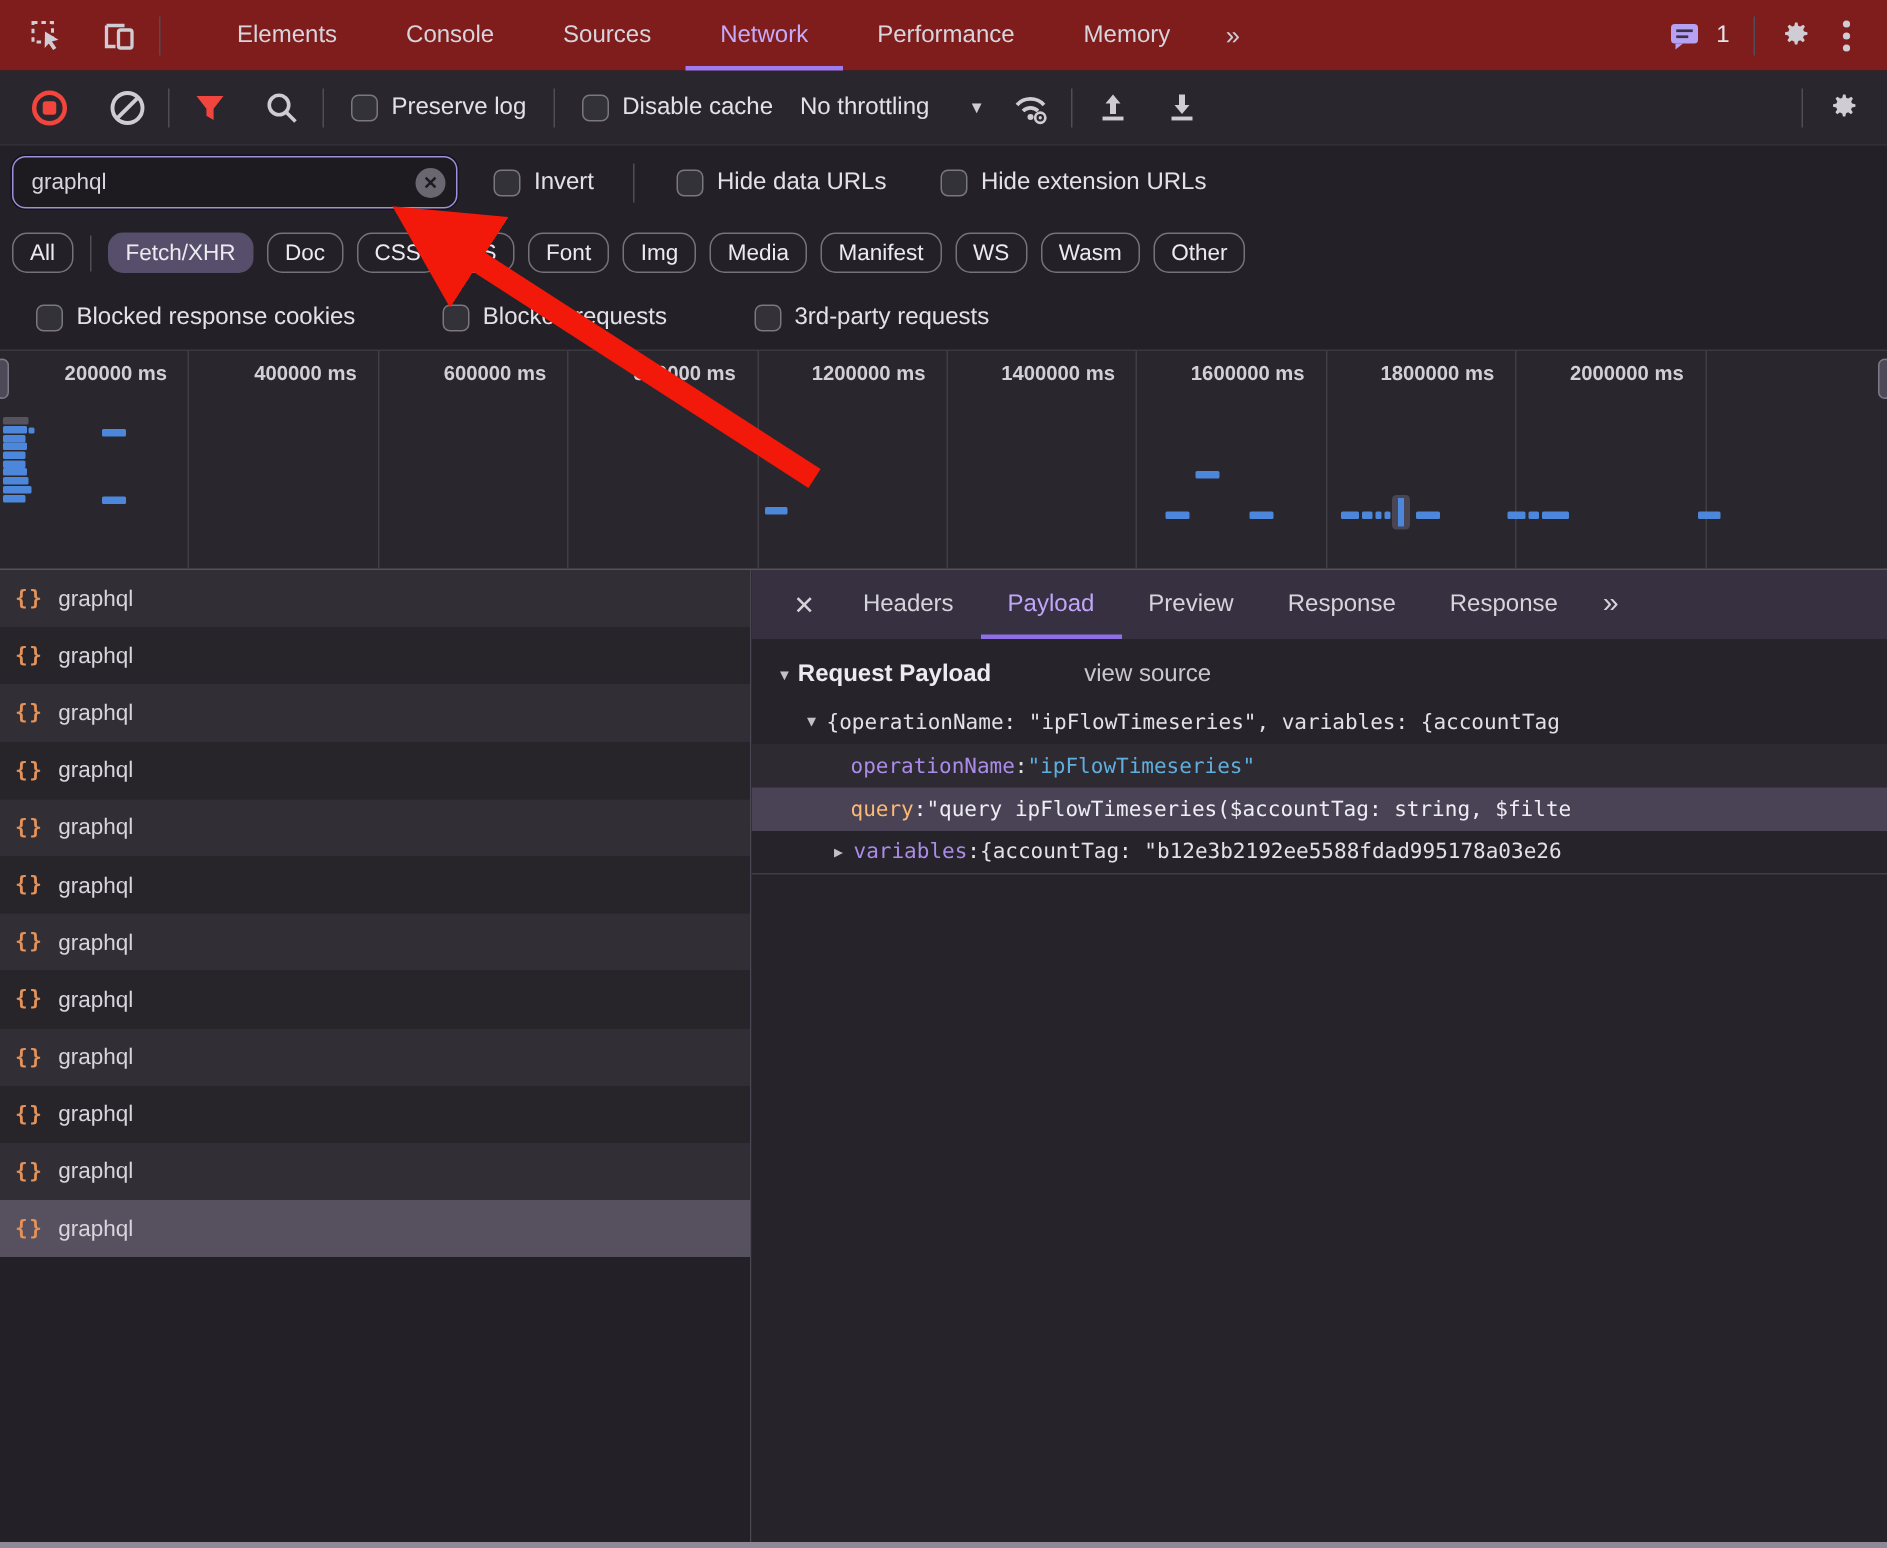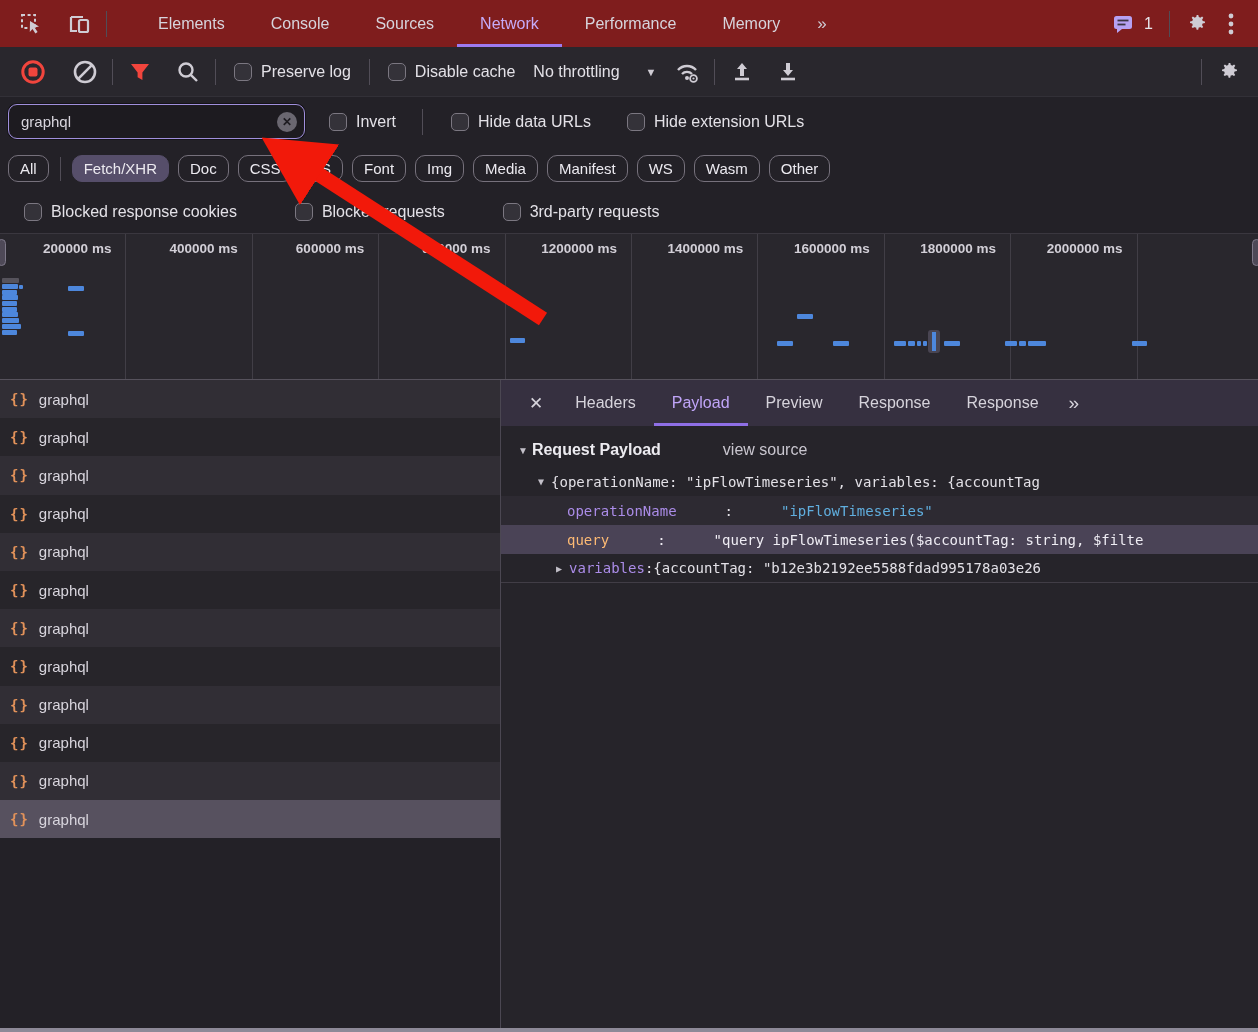--- a/index.html
+++ b/index.html
@@ -78,21 +78,21 @@
   .section-row { display:flex; align-items:center; padding:15px 0 8px 17px; }
   .tri { font-size:10px; color:#c3c0c9; margin-right:4px; }
   .section-title { font-size:16px; font-weight:bold; color:#ecebf0; }
   .view-source { font-size:16px; color:#c9c6cf; margin-left:62px; }
   .mono { font-family:"DejaVu Sans Mono", monospace; }
   .tree-row { height:29px; display:flex; align-items:center; white-space:nowrap; overflow:hidden; font-size:14px; color:#e3e1e7; }
   .tree-row .tri { margin-right:7px; }
   .row-preview { padding-left:37px; }
   .row-zebra { background:#2d2a32; }
   .row-sel { background:#4a4356; }
-  .pad66 { padding-left:66px;gap:48px; }
+  .pad66 { padding-left:66px; }
   .pad55 { padding-left:55px; }
   .key { color:#ab8ce8; }
   .key-sel { color:#fdba74; }
   .str { color:#60aede; }
   .val-sel { color:#efedf4; }
   .tree-sep { border-bottom:1px solid #413d46; }
 
   .bottom-strip { position:absolute; left:0; right:0; bottom:0; height:4px; background:#8d8997; }
   .arrow-overlay { position:absolute; inset:0; pointer-events:none; z-index:40; }
   svg.ic { display:block; }

